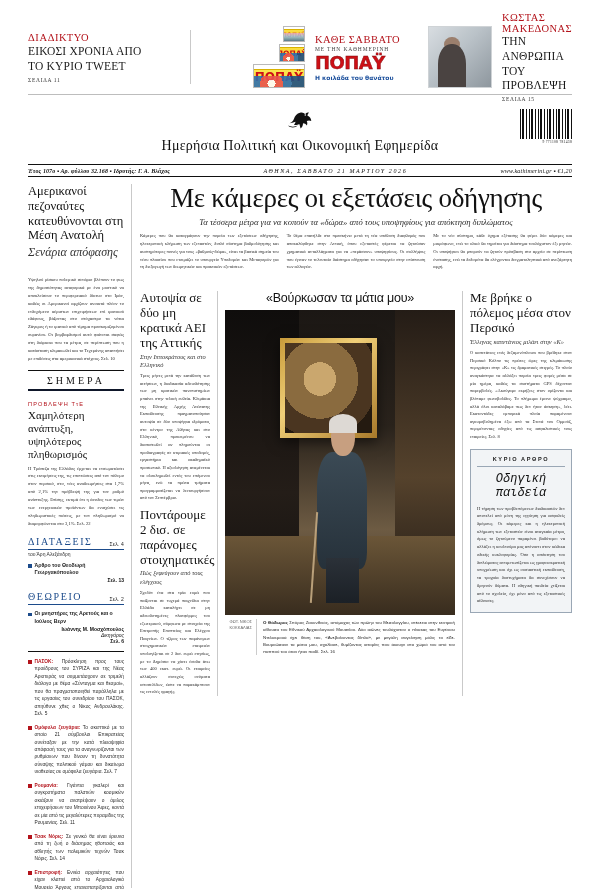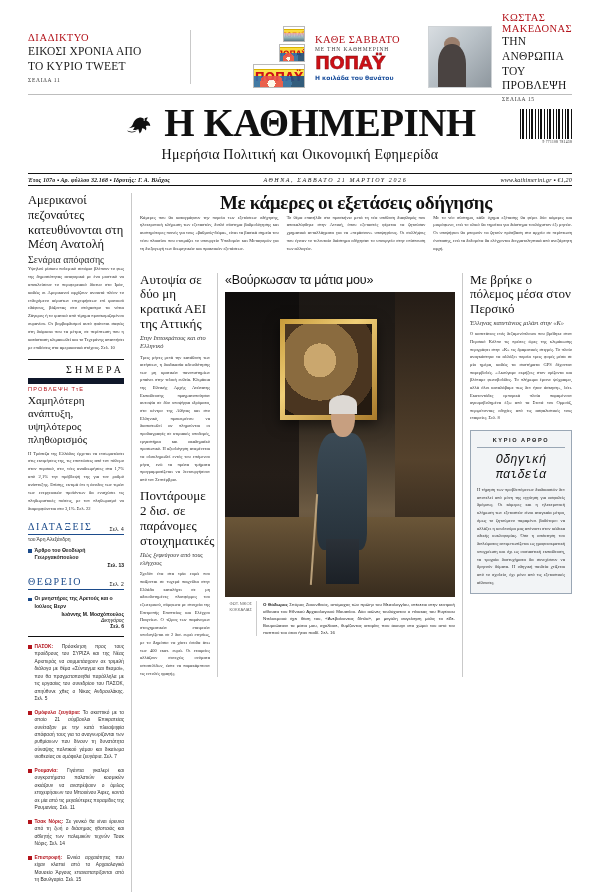--- a/index.html
+++ b/index.html
@@ -77,24 +77,24 @@
   .dl-mid { letter-spacing:1.6px; font-style:italic; }
   .dl-right { letter-spacing:.2px; font-style:italic; }
 
   
   .grid { display:flex; margin-top:7px; height:704px; }
   .col-left { width:104px; padding-right:7px; border-right:1px solid #c9c9c9; }
   .col-main { flex:1; padding-left:8px; }
 
   
   .lede-h { font-size:12.5px; line-height:1.18; margin:0 0 2px 0; font-weight:normal; }
-  .lede-sub { font-size:10px; color:#333; margin-bottom:0; }
+  .lede-sub { font-size:12px; font-style:italic; color:#333; margin-bottom:16px; }
   .body-txt { font-size:4.6px; line-height:1.72; text-align:justify; color:#2a2a2a; }
-  .sec-head { text-align:right; font-size:10px; letter-spacing:3px; margin:8px 0 2px;
-              border-bottom:6px solid #0f172a; padding-bottom:3px; }
+  .sec-head { text-align:center; font-size:10px; letter-spacing:3px; margin:8px 0 10px;
+              border-bottom:2px solid #0f172a; padding-bottom:3px; }
   .sec-rule-top { border-top:1px solid #111; margin-top:7px; padding-top:4px; }
   .kicker-red { color:#b3131b; font-size:5.6px; letter-spacing:1.1px;
                 font-family:"Liberation Sans",sans-serif; margin-bottom:2px; }
   .sub-h { font-size:11px; line-height:1.2; margin:0 0 3px 0; font-weight:normal; }
   .blue-head { color:#1c4b8b; font-size:10px; letter-spacing:1.6px; border-bottom:1px solid #1c4b8b;
                padding-bottom:2px; margin-top:8px; display:flex; justify-content:space-between;
                align-items:flex-end; }
   .blue-head .pg { font-size:5px; letter-spacing:.2px; color:#222; font-family:"Liberation Sans",sans-serif; }
   .byline-sm { font-size:5px; color:#333; font-family:"Liberation Sans",sans-serif; margin-top:1px; }
   .pg-ref { font-size:5px; font-weight:bold; font-family:"Liberation Sans",sans-serif; text-align:right; color:#111; }
@@ -103,36 +103,36 @@
   .bullet-sq.red { background:#b3131b; }
   .bullet-tx { font-size:5.2px; line-height:1.5; font-family:"Liberation Sans",sans-serif;
                font-weight:bold; color:#1a1a1a; }
   .brief { display:flex; gap:3px; margin-top:6px; }
   .brief-tx { font-size:4.8px; line-height:1.56; text-align:justify; color:#2a2a2a;
               font-family:"Liberation Sans",sans-serif; }
   .brief-tx b { color:#b3131b; }
   .hr-d { border-top:1px solid #111; margin:7px 0 0; }
 
   
-  .main-h { font-size:19px; line-height:1.08; text-align:center; margin:0; font-weight:bold; letter-spacing:-.3px; }
+  .main-h { font-size:27px; line-height:1.08; text-align:center; margin:0; font-weight:normal; letter-spacing:-.3px; }
   .main-sub { font-size:8.6px; font-style:italic; text-align:center; color:#2b2b2b; margin:4px 0 5px; }
   .lead-3 { display:flex; gap:8px; font-size:4.5px; line-height:1.74; text-align:justify; color:#2a2a2a; }
   .lead-3 > div { flex:1; }
 
   
   .tri { display:flex; margin-top:20px; }
   .tri-l { width:78px; padding-right:7px; border-right:1px solid #c9c9c9; }
   .tri-c { flex:1; padding:0 7px; }
   .tri-r { width:110px; padding-left:7px; border-left:1px solid #c9c9c9; }
   .tri-h { font-size:13px; line-height:1.14; margin:0 0 2px; font-weight:normal; }
   .tri-sub { font-size:6.4px; font-style:italic; color:#333; line-height:1.3; margin-bottom:3px; }
   .tri-body { font-size:4.5px; line-height:1.7; text-align:justify; color:#2a2a2a; }
 
   
-  .ph-title { font-size:12.5px; font-family:"Liberation Sans",sans-serif;
+  .ph-title { text-align:center; font-size:12.5px; font-family:"Liberation Sans",sans-serif;
               margin:0 0 5px; font-weight:normal; letter-spacing:-.2px; }
   .photo { position:relative; width:100%; height:305px; overflow:hidden;
            background:linear-gradient(180deg,#1b1714 0%, #2a231c 38%, #6d5b43 72%, #3a2f24 100%); }
   .ph-wallL { position:absolute; left:0; top:0; width:32%; height:100%;
               background:linear-gradient(180deg,#0f0d0c,#241d18 60%,#12100e); }
   .ph-wallR { position:absolute; right:0; top:0; width:26%; height:100%;
               background:linear-gradient(180deg,#241c16,#55422c 55%,#1a1512); }
   .ph-floor { position:absolute; left:0; bottom:0; width:100%; height:26%;
               background:linear-gradient(180deg,#6b5638,#382c1e); }
   .ph-frame { position:absolute; left:24%; top:9%; width:42%; height:33%;
@@ -218,21 +218,20 @@
 
   <div class="rule-thin"></div>
 
   <div class="masthead">
     <div class="mast-row">
       <svg class="logo-bird" viewBox="0 0 40 40">
         <path d="M6 27c3-1 5-3 6-6 1-4 4-7 8-8 3-1 5 0 7 2 1-2 3-3 5-2-1 1-2 2-2 4 3 1 5 4 5 7-2-1-4-1-6 0 1 2 1 4 0 6-1-2-3-3-5-3 0 3-1 5-3 7-1-2-1-4-2-6-2 1-5 2-7 1 1-1 2-3 2-4-3 1-6 2-8 2z" fill="#111"></path>
         <path d="M4 30c4 2 9 2 13 0-3 3-9 4-13 0z" fill="#111"></path>
         <circle cx="27" cy="16" r="1" fill="#fff"></circle>
       </svg>
-      <div class="mast-title">Η ΚΑΘΗΜΕΡΙΝΗ</div>
     </div>
     <div class="mast-sub">Ημερήσια Πολιτική και Οικονομική Εφημερίδα</div>
     <div class="barcode"></div>
     <div class="barcode-n">9 771108 781438</div>
   </div>
 
   <div class="dateline">
     <div class="dl-left">Έτος 107ο ▪ Αρ. φύλλου 32.168 ▪ Ιδρυτής: Γ. Α. Βλάχος</div>
     <div class="dl-mid">ΑΘΗΝΑ, ΣΑΒΒΑΤΟ 21 ΜΑΡΤΙΟΥ 2026</div>
     <div class="dl-right">www.kathimerini.gr ▪ €1,20</div>
@@ -295,20 +294,21 @@
       </div>
       <div class="brief">
         <div class="bullet-sq red"></div>
         <div class="brief-tx"><b>Επιστροφή:</b> <span>Εννέα αρχαιότητες που είχαν κλαπεί από το Αρχαιολογικό Μουσείο Άργους επαναπατρίζονται από τη Βουλγαρία. Σελ. 15</span></div>
       </div>
     </div>
 
     <div class="col-main">
 
       <h1 class="main-h">Με κάμερες οι εξετάσεις οδήγησης</h1>
+      <div class="main-sub">Τα τέσσερα μέτρα για να κοπούν τα «δώρα» από τους υποψηφίους για απόκτηση διπλώματος</div>
 
       <div class="lead-3">
         <div>Κάμερες που θα καταγράφουν την πορεία των εξετάσεων οδήγησης, ηλεκτρονική κλήρωση των εξεταστών, διπλό σύστημα βαθμολόγησης και αυστηρότερες ποινές για τους «βαθμούς-δώρα», είναι τα βασικά σημεία του νέου πλαισίου που ετοιμάζει το υπουργείο Υποδομών και Μεταφορών για τη διεξαγωγή των θεωρητικών και πρακτικών εξετάσεων.</div>
         <div>Το θέμα επανήλθε στο προσκήνιο μετά τη νέα υπόθεση διαφθοράς που αποκαλύφθηκε στην Αττική, όπου εξεταστές φέρεται να ζητούσαν χρηματικά ανταλλάγματα για να «περάσουν» υποψηφίους. Οι συλλήψεις που έγιναν το τελευταίο διάστημα οδήγησαν το υπουργείο στην επίσπευση των αλλαγών.</div>
         <div>Με το νέο σύστημα, κάθε όχημα εξέτασης θα φέρει δύο κάμερες και μικρόφωνο, ενώ το υλικό θα τηρείται για διάστημα τουλάχιστον έξι μηνών. Οι υποψήφιοι θα μπορούν να ζητούν πρόσβαση στο αρχείο σε περίπτωση ένστασης, ενώ τα δεδομένα θα ελέγχονται δειγματοληπτικά από ανεξάρτητη αρχή.</div>
       </div>
 
       <div class="tri">
 
         <div class="tri-l">

